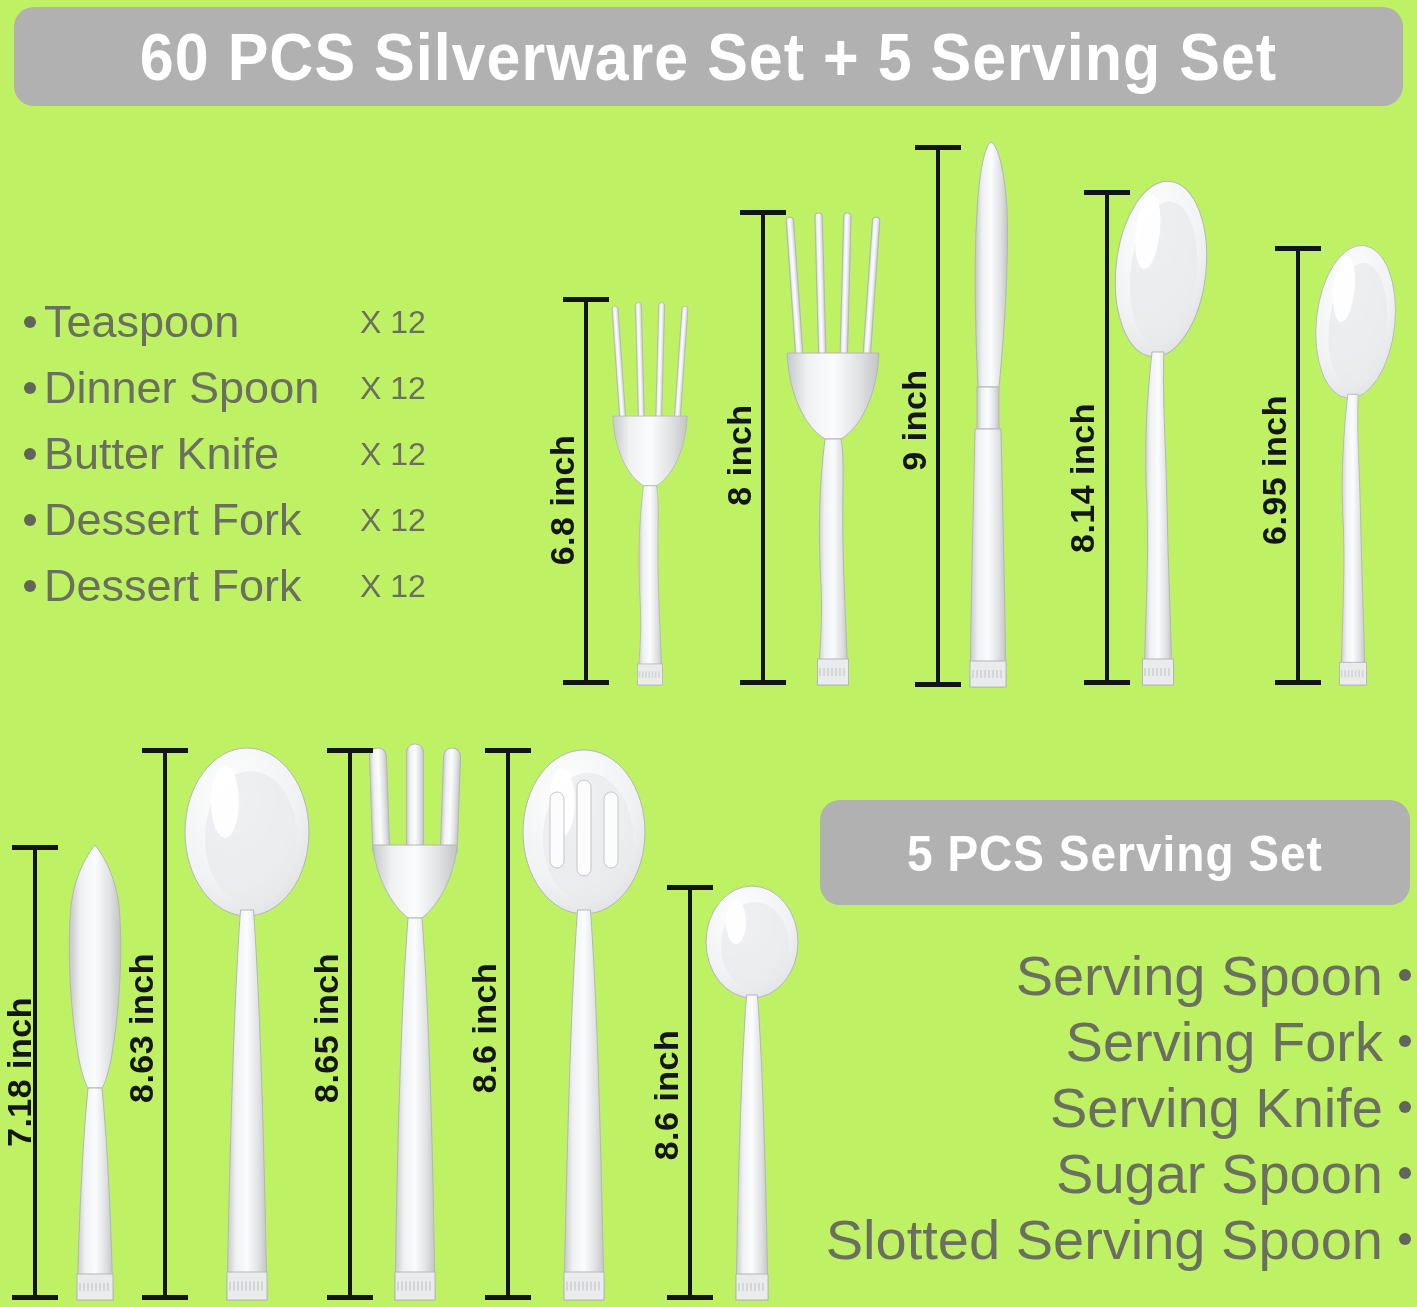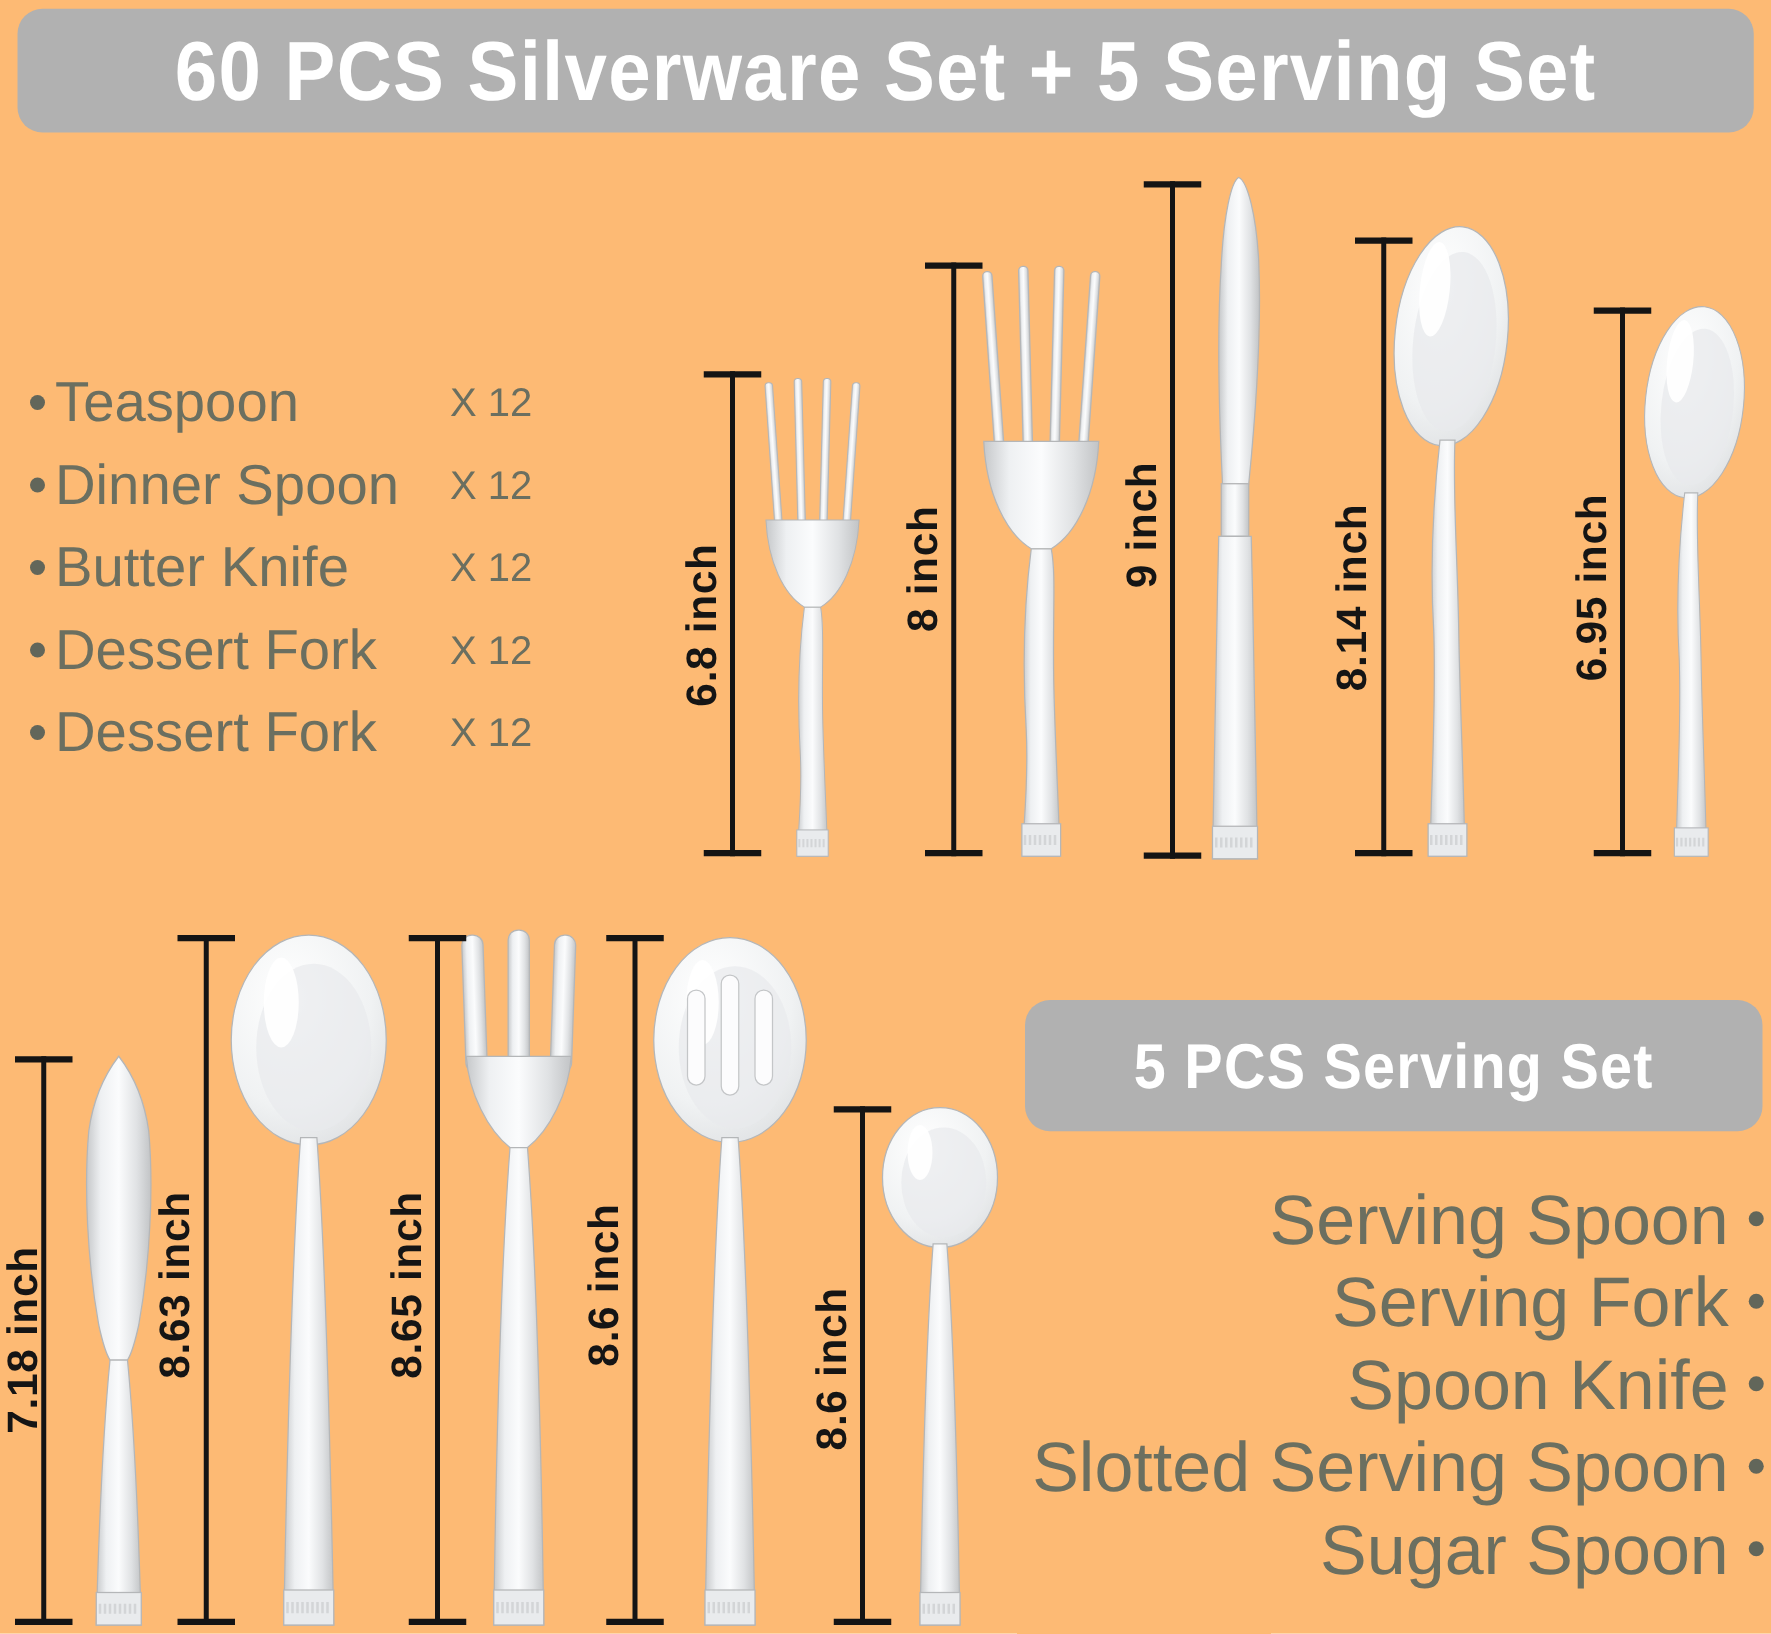--- a/index.html
+++ b/index.html
@@ -1,17 +1,17 @@
 <!DOCTYPE html>
 <html><head>
 <meta charset="utf-8">
 <style>
   html,body{margin:0;padding:0;background:#ffffff;}
   .stage{
-    position:relative;width:1417px;height:1307px;background:#fdba74;overflow:hidden;
+    position:relative;width:1417px;height:1307px;background:#bef264;overflow:hidden;
     font-family:"Liberation Sans",sans-serif;
   }
   
   .banner{
     position:absolute;background:#b1b1b1;border-radius:20px;color:#ffffff;
     display:flex;align-items:center;justify-content:center;font-weight:700;
   }
   .banner .btxt{transform:scaleY(1.1);letter-spacing:1px;white-space:nowrap;}
   #top-banner{left:14px;top:7px;width:1389px;height:99px;font-size:61px;}
   #serving-banner{left:820px;top:800px;width:590px;height:105px;font-size:46px;}
@@ -213,26 +213,26 @@
   <div class="plist" id="serving-list">
     <div class="prow">
       <span class="plabel">Serving Spoon</span>
       <span class="dot"></span>
     </div>
     <div class="prow">
       <span class="plabel">Serving Fork</span>
       <span class="dot"></span>
     </div>
     <div class="prow">
-      <span class="plabel">Spoon Knife</span>
+      <span class="plabel">Serving Knife</span>
+      <span class="dot"></span>
+    </div>
+    <div class="prow">
+      <span class="plabel">Sugar Spoon</span>
       <span class="dot"></span>
     </div>
     <div class="prow">
       <span class="plabel">Slotted Serving Spoon</span>
       <span class="dot"></span>
     </div>
-    <div class="prow">
-      <span class="plabel">Sugar Spoon</span>
-      <span class="dot"></span>
-    </div>
   </div>
 
 </div>
 
 </body></html>

